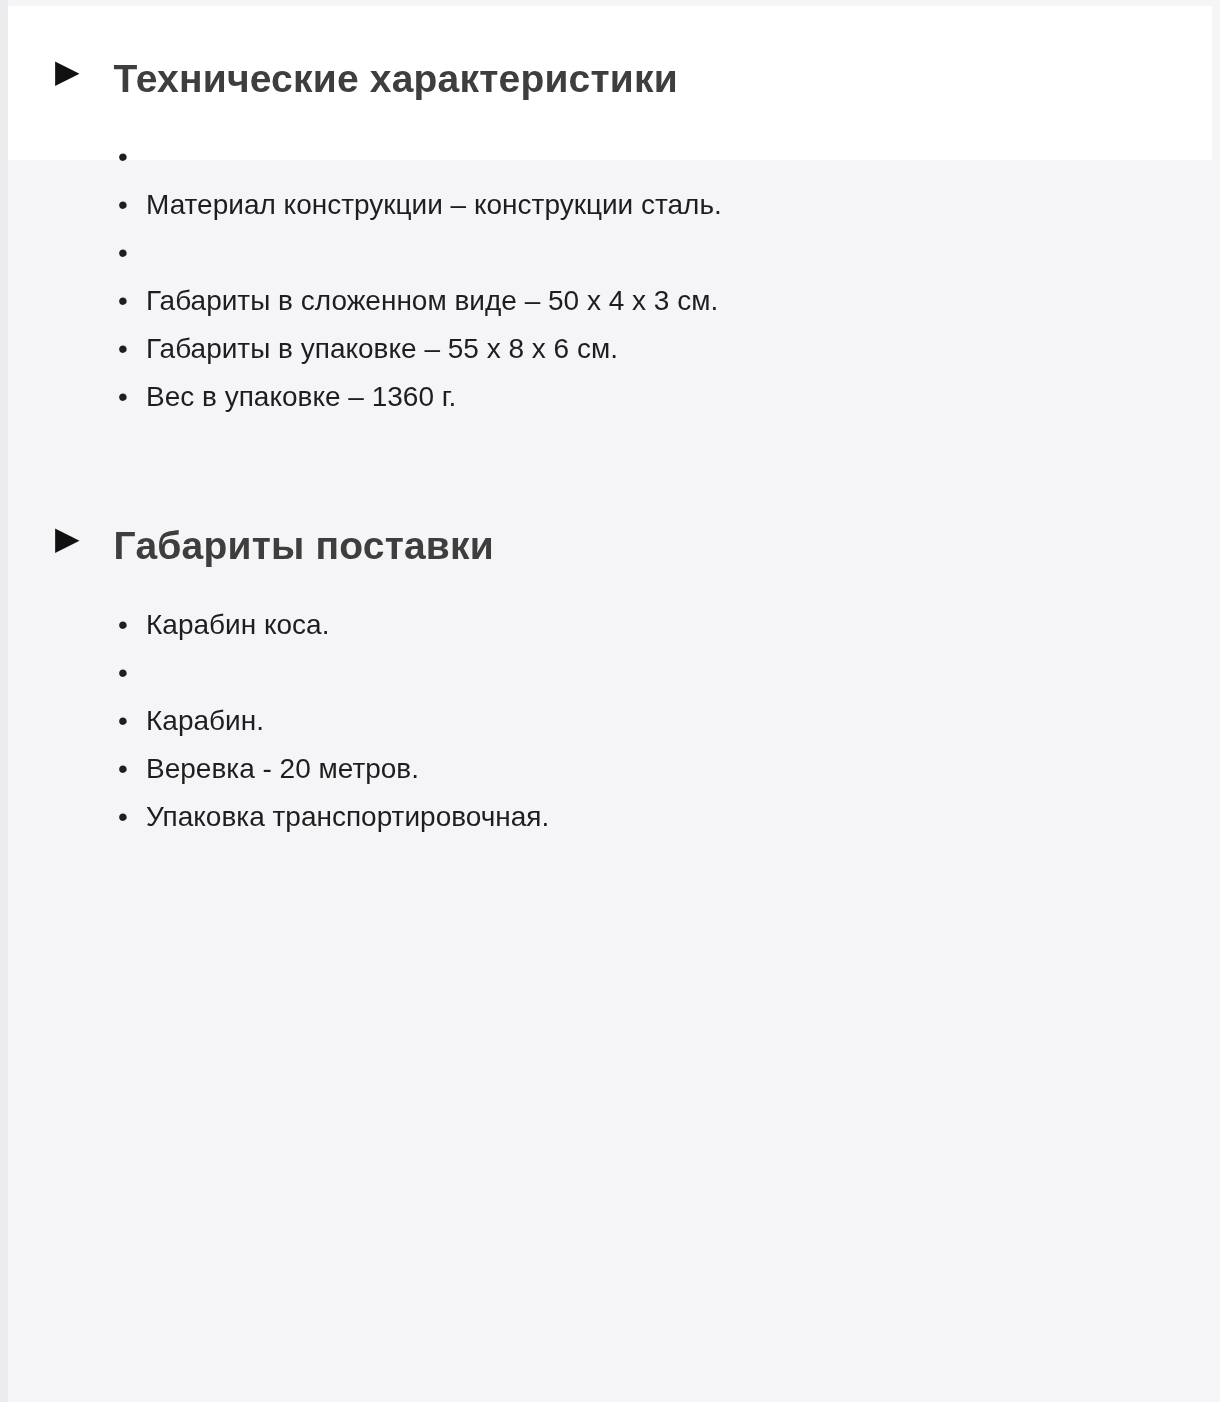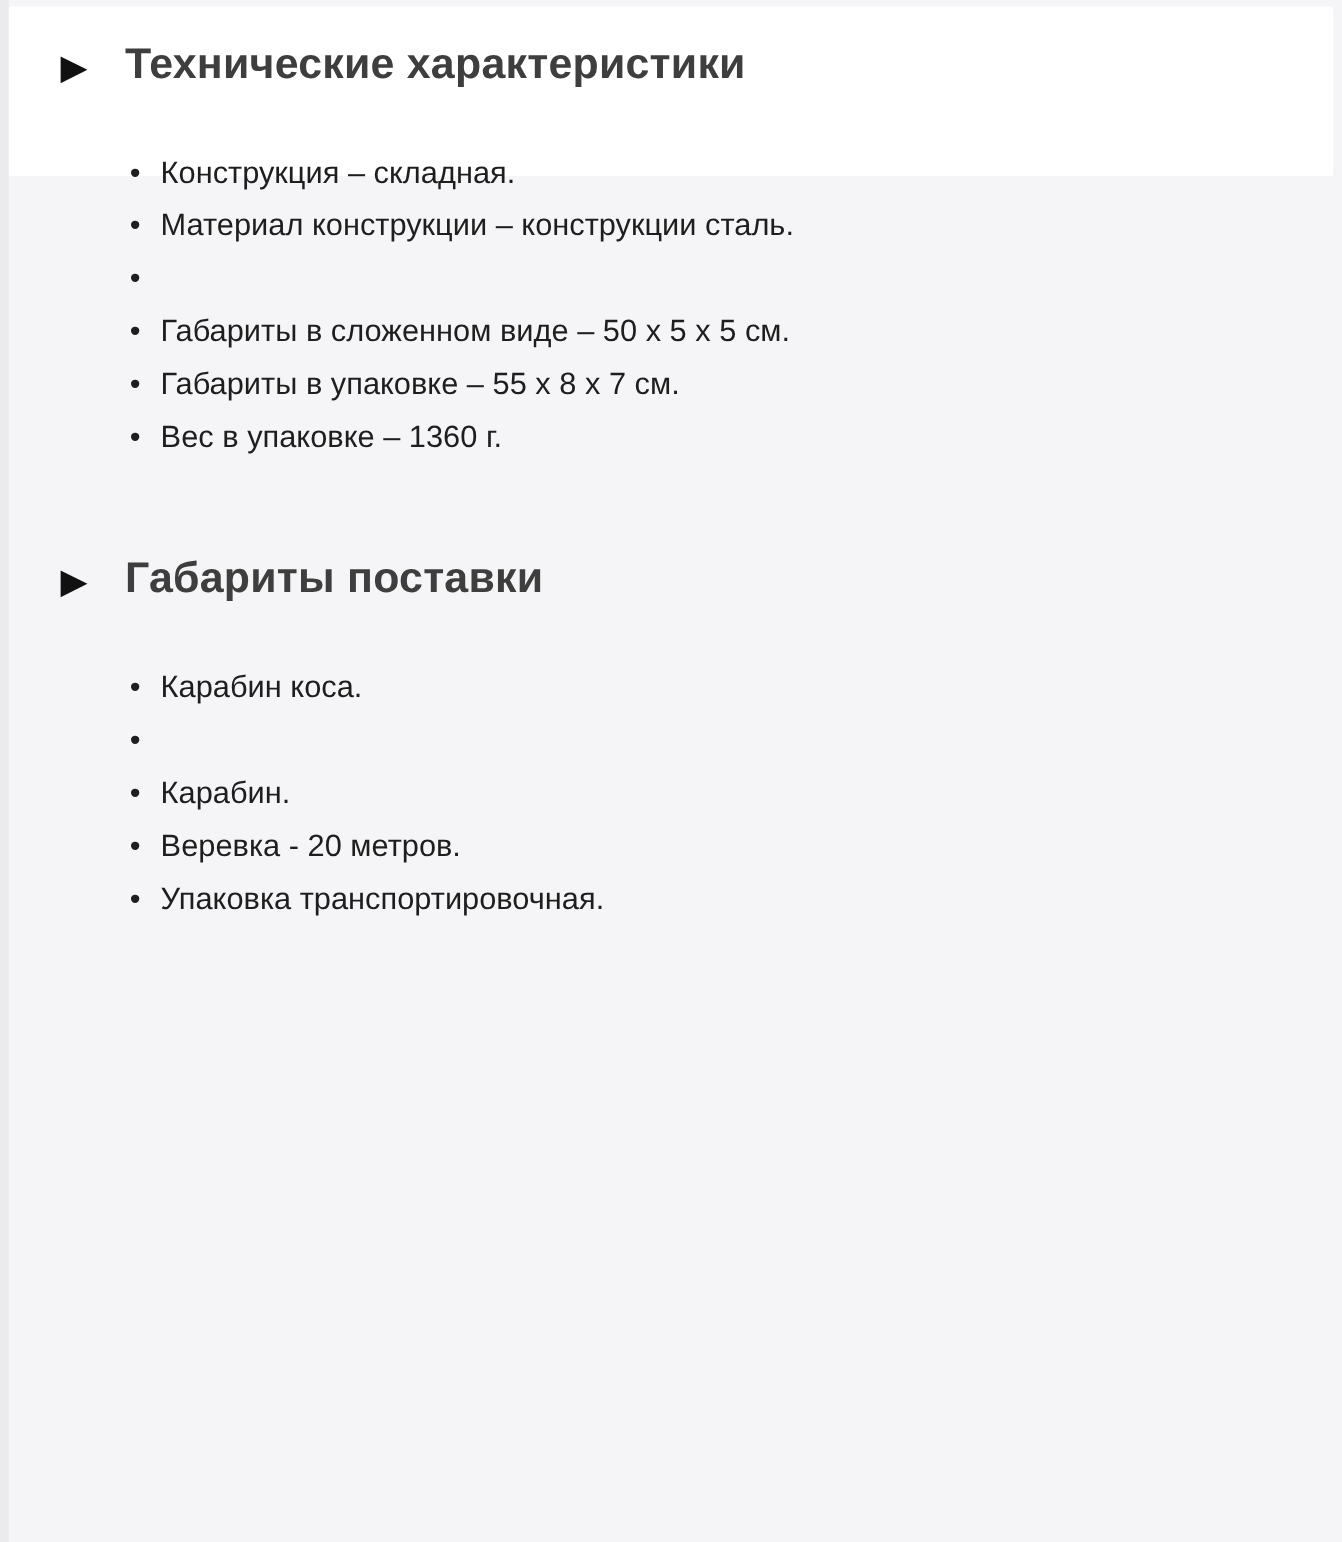--- a/index.html
+++ b/index.html
@@ -42,20 +42,21 @@
   .sec-header .tri{
     font-size:32px;line-height:1;
     color:var(--marker-color);
     transform:translateY(2px);
   }
   .sec-header h2{
     font-size:39px;font-weight:700;
     color:var(--title-color);
     letter-spacing:0.2px;
     line-height:46px;
+    margin-top:20px;
   }
   .sec-header.h1{top:36px;}
   .sec-header.h2{top:503px;}
   ul.blist{
     position:absolute;left:118px;
     list-style:none;
   }
   ul.blist.l1{top:133px;}
   ul.blist.l2{top:601px;}
   ul.blist li{
@@ -79,36 +80,35 @@
   <div class="content">
 
     <div class="sec-header h1">
       <span class="tri">▶</span>
       <h2>Технические характеристики</h2>
     </div>
 
     <ul class="blist l1">
       <li>
         <span class="bullet">•</span>
-        <span>Конструкция – складная.</span>
       </li>
       <li>
         <span class="bullet">•</span>
         <span>Материал конструкции – конструкции сталь.</span>
       </li>
       <li>
         <span class="bullet">•</span>
       </li>
       <li>
         <span class="bullet">•</span>
-        <span>Габариты в сложенном виде – 50 х 5 х 5 см.</span>
+        <span>Габариты в сложенном виде – 50 х 4 х 3 см.</span>
       </li>
       <li>
         <span class="bullet">•</span>
-        <span>Габариты в упаковке – 55 х 8 х 7 см.</span>
+        <span>Габариты в упаковке – 55 х 8 х 6 см.</span>
       </li>
       <li>
         <span class="bullet">•</span>
         <span>Вес в упаковке – 1360 г.</span>
       </li>
     </ul>
 
     <div class="sec-header h2">
       <span class="tri">▶</span>
       <h2>Габариты поставки</h2>

